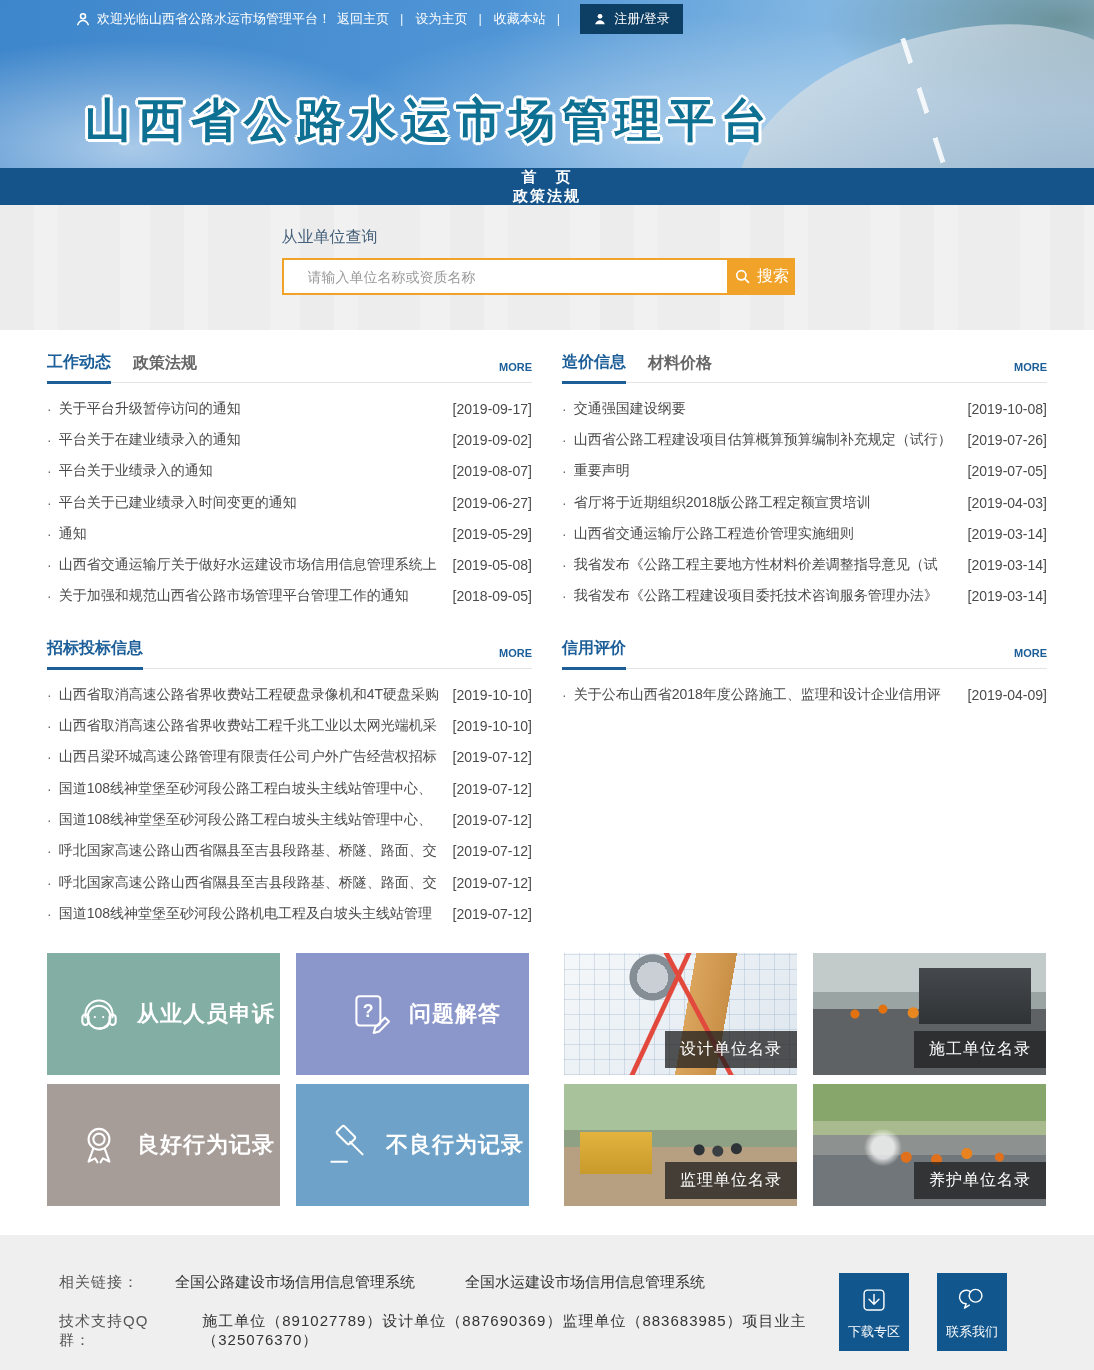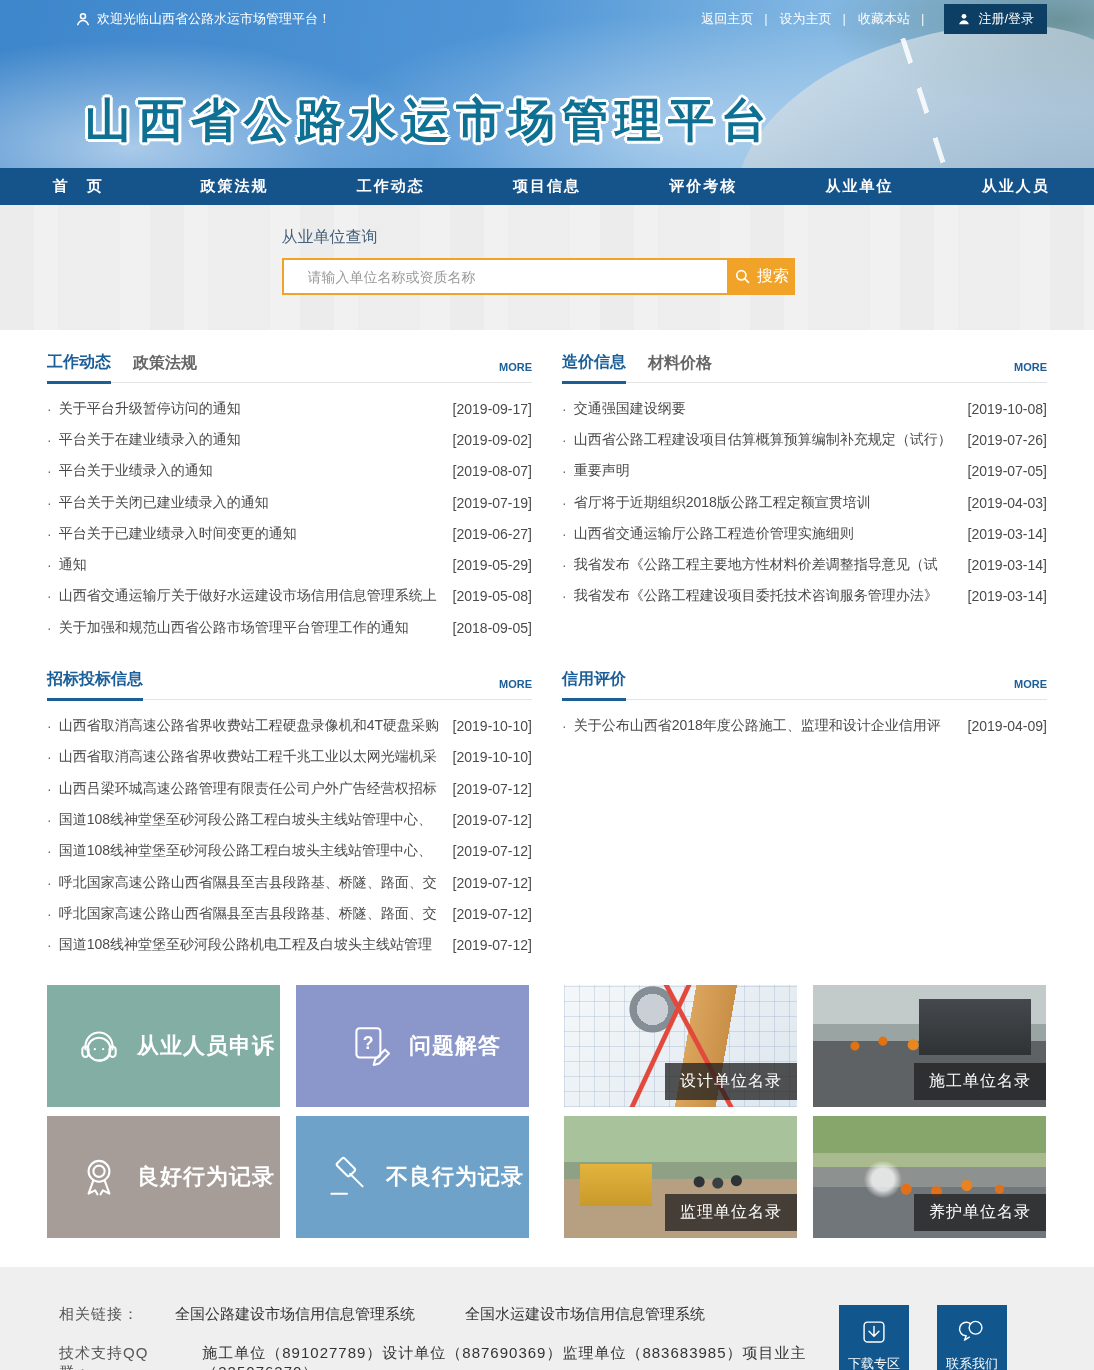--- a/index.html
+++ b/index.html
@@ -30,21 +30,21 @@
     border-radius: 40% 60% 0 0;
   }
   .road-band::after {
     content: ""; position: absolute; left: 48%; top: 0; bottom: 0; width: 5px;
     background: repeating-linear-gradient(180deg, rgba(255,255,255,.85) 0 26px, transparent 26px 52px);
     transform: skewX(-6deg);
   }
   .topbar { position: relative; height: 38px; }
   .topbar-inner {
     width: 1000px; margin: 0 auto; height: 38px;
-    display: flex; align-items: center; justify-content: space-between;
+    display: flex; align-items: center; justify-content: flex-start;
     color: #fff; font-size: 13px;
   }
   .welcome { display: flex; align-items: center; gap: 6px; padding-left: 28px; }
   .top-right { display: flex; align-items: center; }
   .top-link { color: #fff; cursor: pointer; padding: 0 6px; }
   .top-link::after { content: "|"; margin-left: 11px; color: rgba(255,255,255,.9); }
   .top-link:last-of-type::after { content: "|"; }
   .login-btn {
     margin-left: 14px; border: 0; cursor: pointer;
     background: #0d3e63; color: #fff; font-size: 13px;
@@ -58,21 +58,21 @@
     color: #0e7093;
     text-shadow:
       -2px -2px 0 #fff, 2px -2px 0 #fff, -2px 2px 0 #fff, 2px 2px 0 #fff,
       -3px 0 0 #fff, 3px 0 0 #fff, 0 -3px 0 #fff, 0 3px 0 #fff;
     margin-top: 20px;
   }
 
   
   .main-nav {
     height: 37px; background: #15538b;
-    display: flex; align-items: stretch;
+    display: flex; align-items: stretch; flex-direction: column;
   }
   .nav-item {
     flex: 1; display: flex; align-items: center; justify-content: center;
     color: #fff; font-size: 15px; font-weight: bold; letter-spacing: 2px;
     text-decoration: none; cursor: pointer;
   }
 
   
   .search-strip {
     position: relative; height: 125px; background: #f1f1f1; overflow: hidden;
@@ -282,24 +282,20 @@
             </li>
             <li class="news-row">
               <span class="news-title">平台关于在建业绩录入的通知</span>
               <span class="news-date">[2019-09-02]</span>
             </li>
             <li class="news-row">
               <span class="news-title">平台关于业绩录入的通知</span>
               <span class="news-date">[2019-08-07]</span>
             </li>
             <li class="news-row">
-              <span class="news-title">平台关于关闭已建业绩录入的通知</span>
-              <span class="news-date">[2019-07-19]</span>
-            </li>
-            <li class="news-row">
               <span class="news-title">平台关于已建业绩录入时间变更的通知</span>
               <span class="news-date">[2019-06-27]</span>
             </li>
             <li class="news-row">
               <span class="news-title">通知</span>
               <span class="news-date">[2019-05-29]</span>
             </li>
             <li class="news-row">
               <span class="news-title">山西省交通运输厅关于做好水运建设市场信用信息管理系统上</span>
               <span class="news-date">[2019-05-08]</span>

